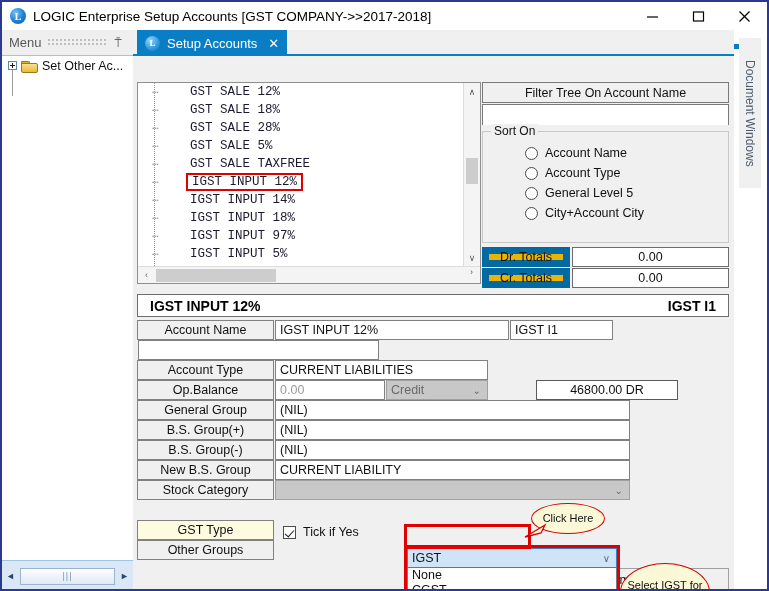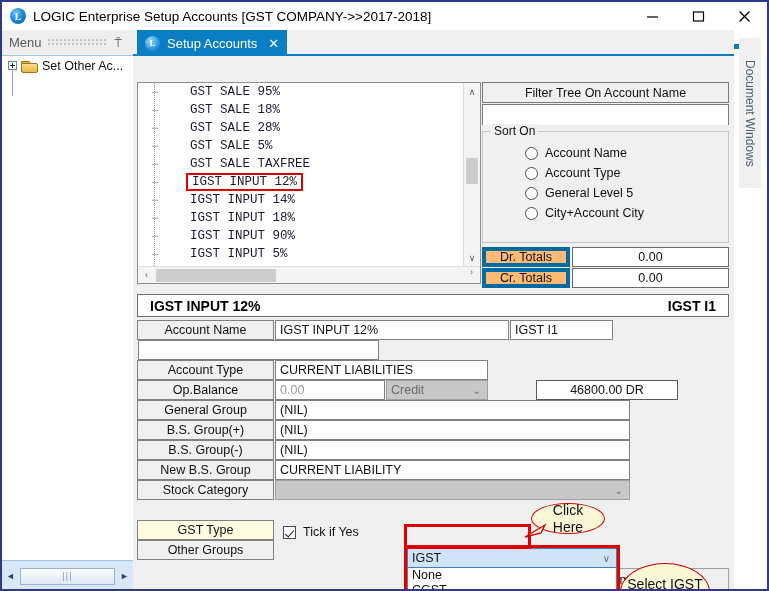--- a/index.html
+++ b/index.html
@@ -217,21 +217,21 @@
   }
   .radio {
     width: 13px; height: 13px; border-radius: 50%;
     border: 1px solid #4a4a4a; background: #fff; margin-right: 7px; flex: none;
   }
   .totals-row {
     position: absolute; left: 349px; height: 20px;
     display: flex;
   }
   .totals-label {
-    width: 88px; background: #fdba74; border: 4px solid #0369a1;
+    width: 88px; background: #eab308; border: 7px solid #0369a1;
     display: flex; align-items: center; justify-content: center;
     font-size: 12.5px; color: #111;
   }
   .totals-value {
     width: 157px; margin-left: 2px; background: #ffffff; border: 1px solid #6d6d6d;
     display: flex; align-items: center; justify-content: center;
     font-size: 12.5px; color: #111;
   }
   #totals-dr { top: 191px; }
   #totals-cr { top: 212px; }
@@ -301,21 +301,21 @@
 
   
   .redbox { position: absolute; border: 3px solid #e00000; pointer-events: none; }
   #salestax-redbox { left: 271px; top: 468px; width: 127px; height: 25px; }
 
   
   .callout { position: absolute; }
   .callout .bubble {
     background: #fbf8d8; border: 1.5px solid #d40000; border-radius: 50%;
     display: flex; align-items: center; justify-content: center; text-align: center;
-    font-size: 14px; color: #111; line-height: 1.15; padding: 2px 6px;
+    font-size: 11px; color: #111; line-height: 1.15; padding: 2px 6px;
   }
   #callout-click { left: 398px; top: 447px; width: 74px; height: 31px; }
   #callout-select { left: 487px; top: 507px; width: 90px; height: 58px; }
   #btn-image {
     position: absolute; left: 476px; top: 512px; width: 120px; height: 23px;
     background: #f0f0f0; border: 1px solid #a0a0a0;
     display: flex; align-items: center; padding-left: 6px;
     font-size: 12.5px; color: #111;
   }
 
@@ -395,21 +395,21 @@
       </div>
     </div>
 
     <div id="doc-body">
 
       <div id="treebox">
         <div id="tree-vline"></div>
         <div id="tree-items">
           <div class="tree-row">
             <span class="tree-dash">┄</span>
-            <span class="tree-label">GST SALE 95%</span>
+            <span class="tree-label">GST SALE 12%</span>
           </div>
           <div class="tree-row">
             <span class="tree-dash">┄</span>
             <span class="tree-label">GST SALE 18%</span>
           </div>
           <div class="tree-row">
             <span class="tree-dash">┄</span>
             <span class="tree-label">GST SALE 28%</span>
           </div>
           <div class="tree-row">
@@ -427,21 +427,21 @@
           <div class="tree-row">
             <span class="tree-dash">┄</span>
             <span class="tree-label">IGST INPUT 14%</span>
           </div>
           <div class="tree-row">
             <span class="tree-dash">┄</span>
             <span class="tree-label">IGST INPUT 18%</span>
           </div>
           <div class="tree-row">
             <span class="tree-dash">┄</span>
-            <span class="tree-label">IGST INPUT 90%</span>
+            <span class="tree-label">IGST INPUT 97%</span>
           </div>
           <div class="tree-row">
             <span class="tree-dash">┄</span>
             <span class="tree-label">IGST INPUT 5%</span>
           </div>
         </div>
         <div id="tree-vscroll">
           <div class="sb-arrow">∧</div>
           <div id="tree-vthumb"></div>
           <div class="sb-arrow" style="position:absolute;bottom:0;left:0;right:0;">∨</div>

